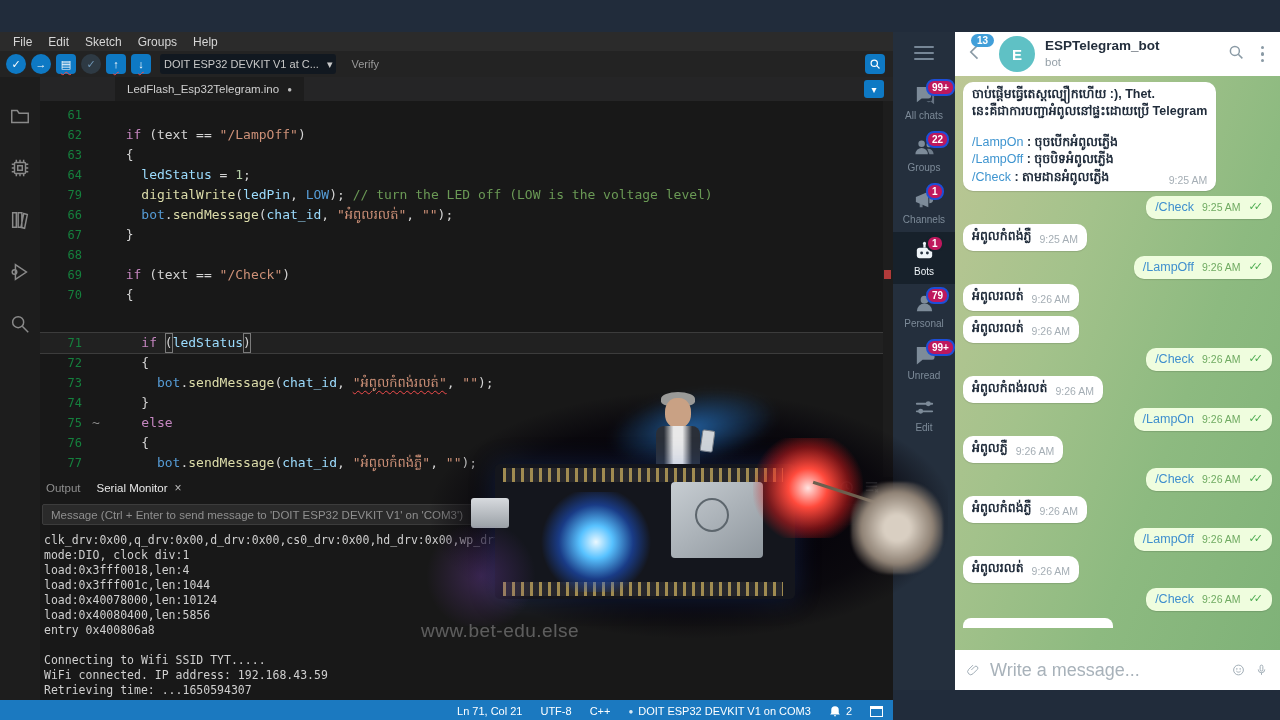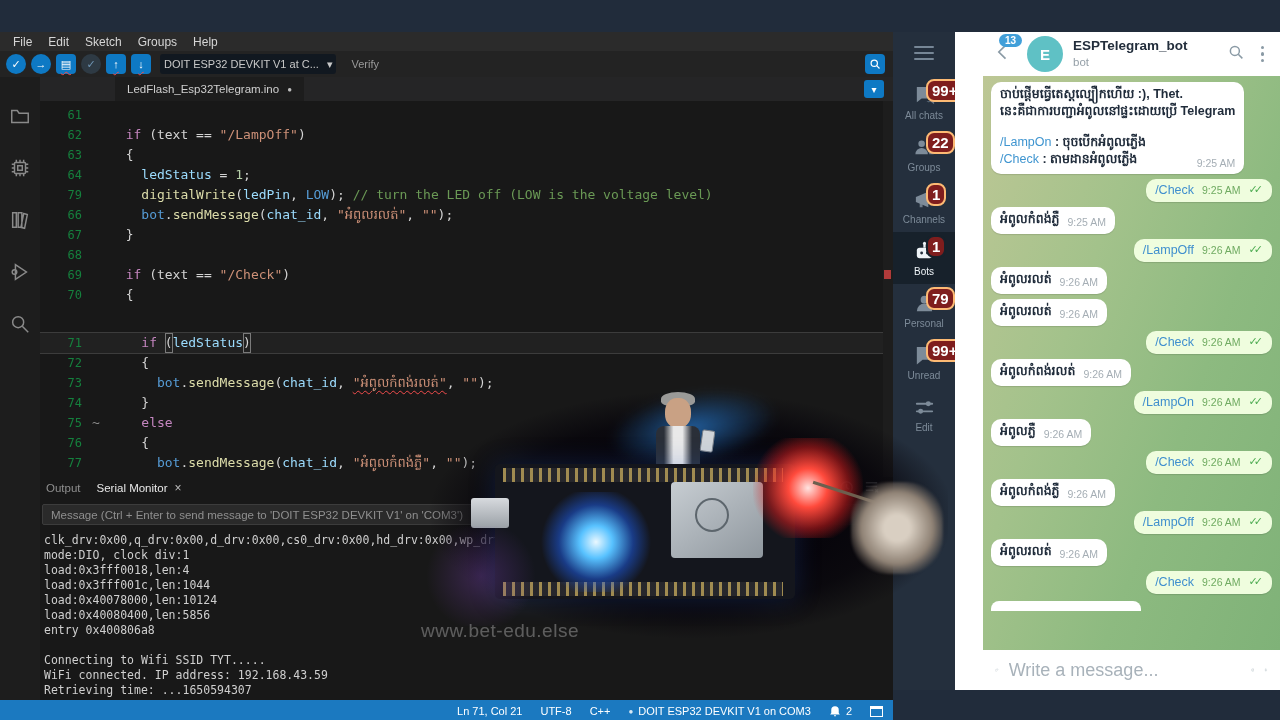--- a/index.html
+++ b/index.html
@@ -57,24 +57,24 @@
   .winicon { width:13px; height:11px; border:1.5px solid #fff; border-top-width:3px; }
 
   
   #tg-sidebar { left:893px; top:32px; width:62px; height:658px; background:#242f3d; display:flex; flex-direction:column; align-items:center; }
   #tg-burger { margin:14px 0 16px 0; display:flex; flex-direction:column; gap:4px; }
   #tg-burger div { width:20px; height:2px; background:#768696; border-radius:1px; }
   .tg-side-item { width:62px; padding:8px 0 7px 0; display:flex; flex-direction:column; align-items:center; gap:3px; position:relative; color:#7d8b99; }
   .tg-side-item.active { background:#17212b; color:#eef3f7; }
   .tg-side-item svg { width:23px; height:23px; fill:currentColor; }
   .tg-side-label { font-size:10px; }
-  .tg-badge { position:absolute; top:3px; left:33px; background:#7f1d1d; color:#fff; font-size:15px; font-weight:bold; padding:1px 4px; border-radius:8px; border:2px solid #fdba74; }
+  .tg-badge { position:absolute; top:3px; left:33px; background:#be185d; color:#fff; font-size:10px; font-weight:bold; padding:1px 4px; border-radius:8px; border:2px solid #1d4ed8; }
   .tg-side-item.active .tg-badge { border-color:#17212b; }
 
-  #tg-main { left:955px; top:32px; width:325px; height:658px; background:#fff; display:flex; flex-direction:column;padding-left:28px; }
+  #tg-main { left:955px; top:32px; width:325px; height:658px; background:#fff; display:flex; flex-direction:column; }
   #tg-header { height:44px; background:#fff; display:flex; align-items:center; padding:0 10px; gap:10px; flex:0 0 auto; position:relative; }
   #tg-back { position:relative; width:24px; height:24px; }
   #tg-back svg { width:20px; height:20px; stroke:#8a9aa5; stroke-width:2; fill:none; }
   #tg-back-badge { position:absolute; top:-8px; left:6px; background:#419fd9; color:#fff; font-size:10px; font-weight:bold; padding:1px 6px; border-radius:9px; }
   #tg-avatar { width:36px; height:36px; border-radius:50%; background:#5fc1c5; color:#fff; font-size:15px; font-weight:bold; display:flex; align-items:center; justify-content:center; }
   #tg-title-box { flex:1; line-height:1.25; }
   #tg-title { font-size:13.5px; font-weight:bold; color:#232e3c; }
   #tg-subtitle { font-size:11.5px; color:#95a0a8; }
   #tg-search svg { width:18px; height:18px; stroke:#8a9aa5; stroke-width:2; fill:none; }
   #tg-kebab { display:flex; flex-direction:column; gap:3px; padding:2px 6px; }
@@ -359,20 +359,21 @@
   </div>
 
   <div id="chat-scroll">
     <div id="welcome" class="bubble in">
       <div class="intro">
           <div>ចាប់ផ្តើមធ្វើតេស្តល្បឿកហើយ :), Thet.</div>
           <div>នេះគឺជាការបញ្ជាអំពូលនៅផ្ទះដោយប្រើ Telegram</div>
         </div>
       <div class="cmds">
           <div class="cmd-line"><span class="cmd-link">/LampOn</span><span class="cmd-desc"> : ចុចបើកអំពូលភ្លើង</span></div>
+          <div class="cmd-line"><span class="cmd-link">/LampOff</span><span class="cmd-desc"> : ចុចបិទអំពូលភ្លើង</span></div>
           <div class="cmd-line"><span class="cmd-link">/Check</span><span class="cmd-desc"> : តាមដានអំពូលភ្លើង</span></div>
         </div>
       <div class="wtime">9:25 AM</div>
     </div>
 
   <div class="bubble out">
         <span class="msg-text">/Check</span>
         <span class="msg-time">9:25 AM</span>
         <span class="ticks">✓✓</span>
       </div>

